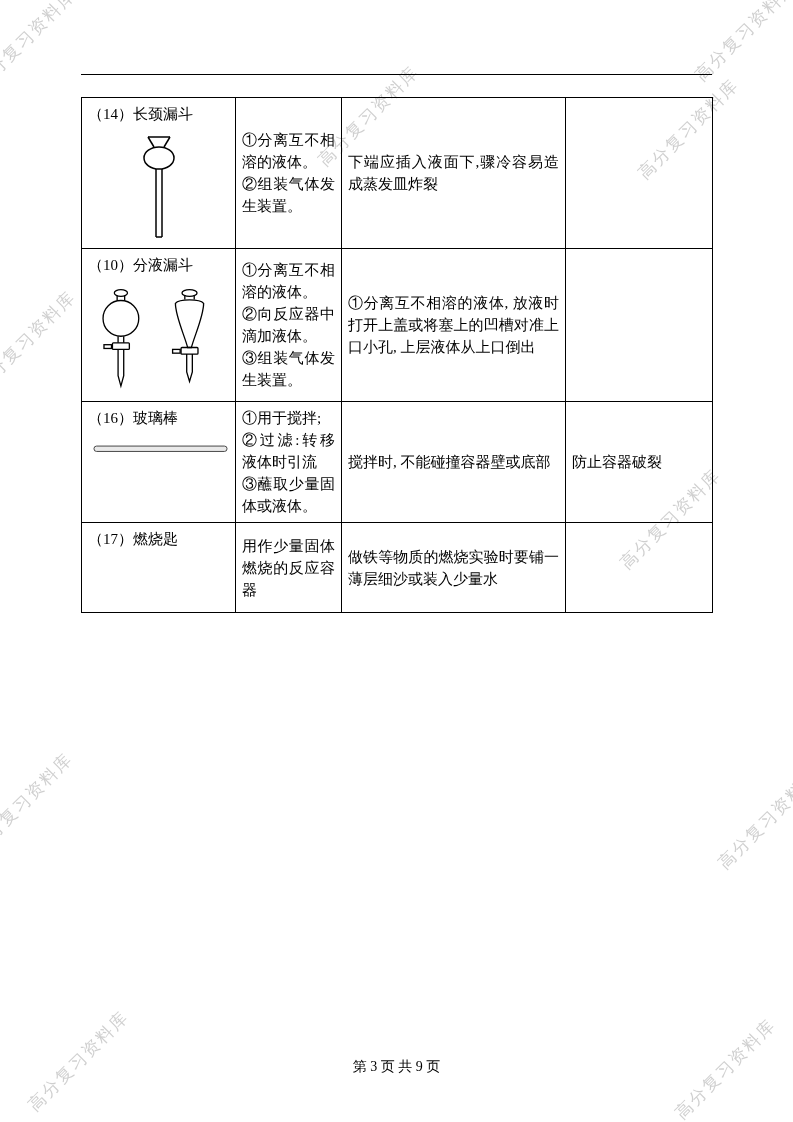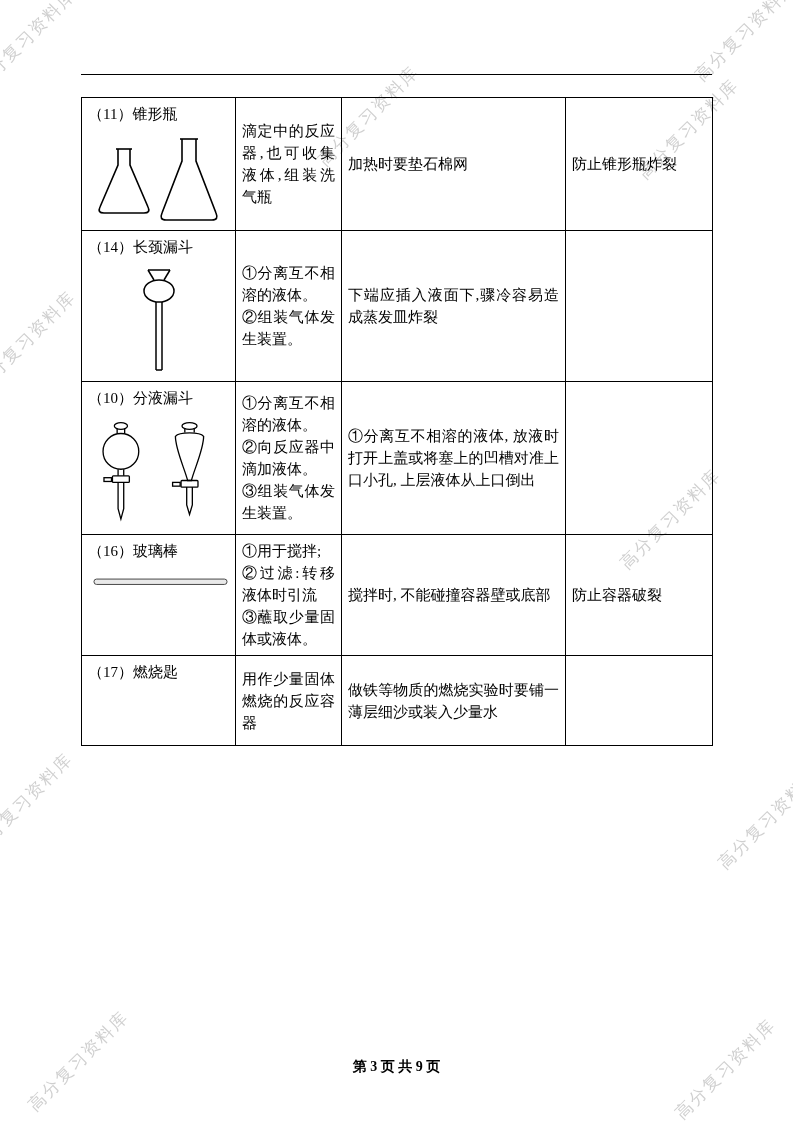--- a/index.html
+++ b/index.html
@@ -50,21 +50,21 @@
   .eq-name { text-align:left; }
   .icon-wrap { display:flex; justify-content:center; margin-top:8px; }
   .icon-wrap.left { justify-content:flex-start; margin-left:4px; margin-top:14px; }
   svg { display:block; }
   .footer {
     position:absolute;
     left:0; width:100%;
     top:1058px;
     text-align:center;
     font-size:14px;
-    font-weight:bold;
+    font-weight:normal;
   }
 </style>
 </head>
 <body>
 
 <div class="wm" style="left:-45px; top:18px;">高分复习资料库</div>
 <div class="wm" style="left:675px; top:10px;">高分复习资料库</div>
 <div class="wm" style="left:298px; top:95px;">高分复习资料库</div>
 <div class="wm" style="left:618px; top:108px;">高分复习资料库</div>
 <div class="wm" style="left:-45px; top:320px;">高分复习资料库</div>
@@ -78,36 +78,20 @@
 
 <table class="doc-table">
   <colgroup>
     <col style="width:154px">
       <col style="width:106px">
       <col style="width:224px">
       <col style="width:147px">
   </colgroup>
 
   <tbody>
-      <tr style="height:128px">
-    <td class="c1">
-      <div class="eq-name">（11）锥形瓶</div>
-      <div class="icon-wrap">
-        <svg width="140" height="92" viewBox="0 0 140 92" fill="none" stroke="#000" stroke-width="1.6">
-          <path d="M27 16 L43 16"></path>
-          <path d="M29 16 L29 32 L11 74 Q8 80 15 80 L55 80 Q62 80 59 74 L41 32 L41 16"></path>
-          <path d="M91 6 L109 6"></path>
-          <path d="M93 6 L93 28 L73 80 Q70 87 77 87 L123 87 Q130 87 127 80 L107 28 L107 6"></path>
-        </svg>
-      </div>
-    </td>
-    <td class="c2 pre">滴定中的反应器,也可收集液体,组装洗气瓶</td>
-    <td class="c3 pre">加热时要垫石棉网</td>
-    <td class="c4 pre">防止锥形瓶炸裂</td>
-  </tr>
 
 
 
   <tr style="height:145px">
     <td class="c1">
       <div class="eq-name">（14）长颈漏斗</div>
       <div class="icon-wrap">
         <svg width="60" height="110" viewBox="0 0 60 110" fill="none" stroke="#000" stroke-width="1.5">
           <path d="M19 4 H41"></path>
           <path d="M19 4 L25 14"></path>

